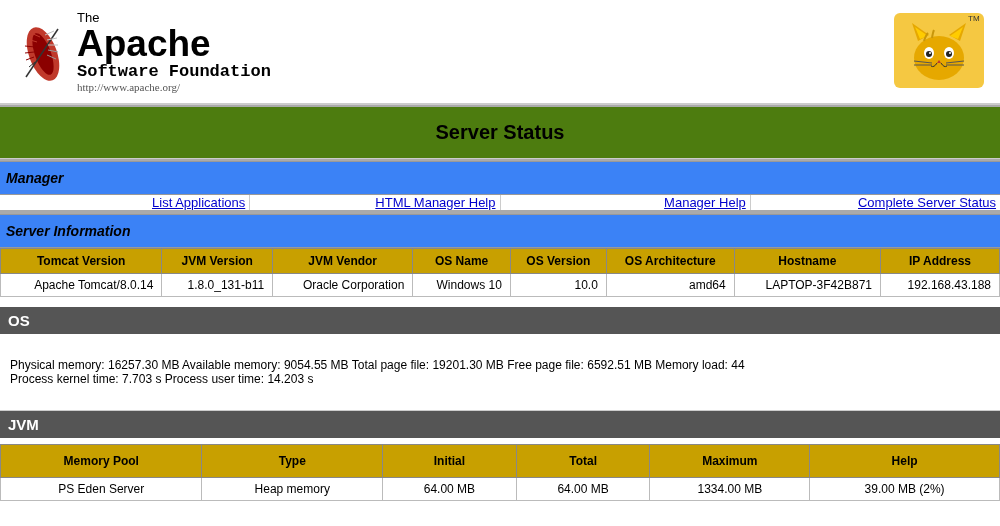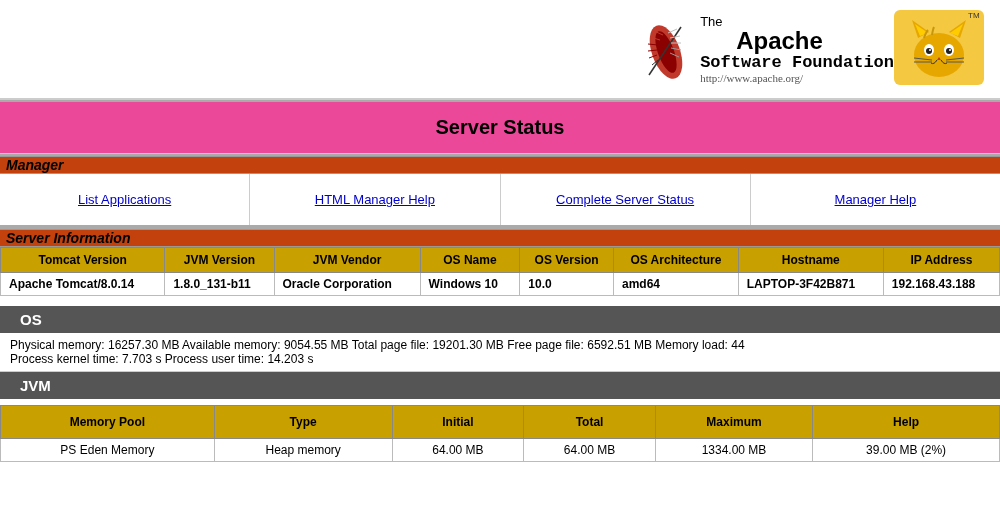--- a/index.html
+++ b/index.html
@@ -1,42 +1,42 @@
 <!DOCTYPE html>
 <html><head>
   <meta charset="utf-8">
   <style>
     * { margin: 0; padding: 0; box-sizing: border-box; }
     body { font-family: Arial, sans-serif; font-size: 13px; background: #fff; width: 1000px; }
 
     
-    #header { display: flex; align-items: center; justify-content: flex-end; padding: 10px 16px; background: #fff; border-bottom: 2px solid #ccc; }
+    #header { display: flex; align-items: center; justify-content: space-between; padding: 10px 16px; background: #fff; border-bottom: 2px solid #ccc; }
 
     
     .logo-area { display: flex; align-items: center; gap: 0; }
 
     
-    #page-title-bar { text-align: center; padding: 14px; font-size: 20px; font-weight: bold; border-bottom: 1px solid #ccc; background: #ec4899; }
+    #page-title-bar { text-align: center; padding: 14px; font-size: 20px; font-weight: bold; border-bottom: 1px solid #ccc; background: #4d7c0f; }
 
     
-    .section-header { background: #c2410c; color: #000; font-weight: bold; font-style: italic; padding: 0 6px; font-size: 14px; border-top: 1px solid #999; border-bottom: 1px solid #999; }
+    .section-header { background: #3b82f6; color: #000; font-weight: bold; font-style: italic; padding: 8px 6px; font-size: 14px; border-top: 1px solid #999; border-bottom: 1px solid #999; }
 
     
     #manager-nav { display: flex; border-bottom: 2px solid #aaa; }
-    .manager-nav-item { flex: 1; text-align: center; padding: 18px 4px; border-right: 1px solid #ccc; }
+    .manager-nav-item { flex: 1; text-align: right; padding: 0 4px; border-right: 1px solid #ccc; }
     .manager-nav-item:last-child { border-right: none; }
     .manager-nav-item a { color: #00c; text-decoration: underline; font-size: 13px; }
 
     
     .info-table { width: 100%; border-collapse: collapse; margin: 0; }
     .info-table th { background: #c8a000; color: #000; border: 1px solid #888; padding: 5px 8px; font-size: 12px; font-weight: bold; text-align: center; }
-    .info-table td { border: 1px solid #bbb; padding: 4px 8px; text-align: left; font-size: 12px; font-weight: bold; }
+    .info-table td { border: 1px solid #bbb; padding: 4px 8px; text-align: right; font-size: 12px; }
     .info-table tr:nth-child(even) td { background: #f5f5f5; }
-    .section-dark { background: #555; color: #fff; font-weight: bold; font-size: 15px; padding: 5px 20px; }
-    .section-content { padding: 5px 10px; font-size: 12px; color: #000; background: #fff; border-bottom: 1px solid #ccc; }
+    .section-dark { background: #555; color: #fff; font-weight: bold; font-size: 15px; padding: 5px 8px; }
+    .section-content { padding: 24px 10px; font-size: 12px; color: #000; background: #fff; border-bottom: 1px solid #ccc; }
 
     
     .mem-table { width: 100%; border-collapse: collapse; margin-top: 6px; }
     .mem-table th { background: #c8a000; color: #000; border: 1px solid #888; padding: 9px 8px; font-size: 12px; font-weight: bold; text-align: center; }
     .mem-table td { border: 1px solid #bbb; padding: 4px 8px; text-align: center; font-size: 12px; }
 
     .divider { border: none; border-top: 2px solid #aaa; margin: 0; }
   </style>
 </head>
 <body>
@@ -57,21 +57,21 @@
       <line x1="18" y1="38" x2="10" y2="41" stroke="#8B0000" stroke-width="1"></line>
       <line x1="19" y1="43" x2="13" y2="48" stroke="#333" stroke-width="1"></line>
       <line x1="29" y1="16" x2="38" y2="12" stroke="#c0c0c0" stroke-width="1"></line>
       <line x1="31" y1="21" x2="41" y2="19" stroke="#c0c0c0" stroke-width="1"></line>
       <line x1="32" y1="26" x2="42" y2="26" stroke="#c0c0c0" stroke-width="1"></line>
       <line x1="32" y1="31" x2="42" y2="33" stroke="#999" stroke-width="1"></line>
       <line x1="31" y1="36" x2="40" y2="40" stroke="#999" stroke-width="1"></line>
     </svg>
     <div>
       <div style="font-size:13px;">The</div>
-      <div style="font-size:24px; font-weight:bold; line-height:1;margin-left:36px;">Apache</div>
+      <div style="font-size:37px; font-weight:bold; line-height:1;">Apache</div>
       <div style="font-size:17px; font-weight:bold;font-family:Liberation Mono, monospace;">Software Foundation</div>
       <div style="font-size:11px; color:#555;font-family:Liberation Serif, serif;">http://www.apache.org/</div>
     </div>
   </div>
 
   <div>
     <svg width="90" height="75" viewBox="0 0 90 75">
       <rect x="0" y="0" width="90" height="75" fill="#f5c842" rx="6"></rect>
 
       <ellipse cx="45" cy="45" rx="25" ry="22" fill="#e6a800"></ellipse>
@@ -115,24 +115,24 @@
 <div class="section-header">Manager</div>
 
 <div id="manager-nav">
   <div class="manager-nav-item">
     <a href="#">List Applications</a>
   </div>
   <div class="manager-nav-item">
     <a href="#">HTML Manager Help</a>
   </div>
   <div class="manager-nav-item">
-    <a href="#">Complete Server Status</a>
+    <a href="#">Manager Help</a>
   </div>
   <div class="manager-nav-item">
-    <a href="#">Manager Help</a>
+    <a href="#">Complete Server Status</a>
   </div>
 </div>
 
 <hr class="divider">
 
 <div class="section-header">Server Information</div>
 
 <table class="info-table">
   <thead>
     <tr>
@@ -177,21 +177,21 @@
         <th>Memory Pool</th>
         <th>Type</th>
         <th>Initial</th>
         <th>Total</th>
         <th>Maximum</th>
         <th>Help</th>
       </tr>
     </thead>
     <tbody>
       <tr>
-        <td>PS Eden Memory</td>
+        <td>PS Eden Server</td>
         <td>Heap memory</td>
         <td>64.00 MB</td>
         <td>64.00 MB</td>
         <td>1334.00 MB</td>
         <td>39.00 MB (2%)</td>
       </tr>
     </tbody>
   </table>
 </div>
 

